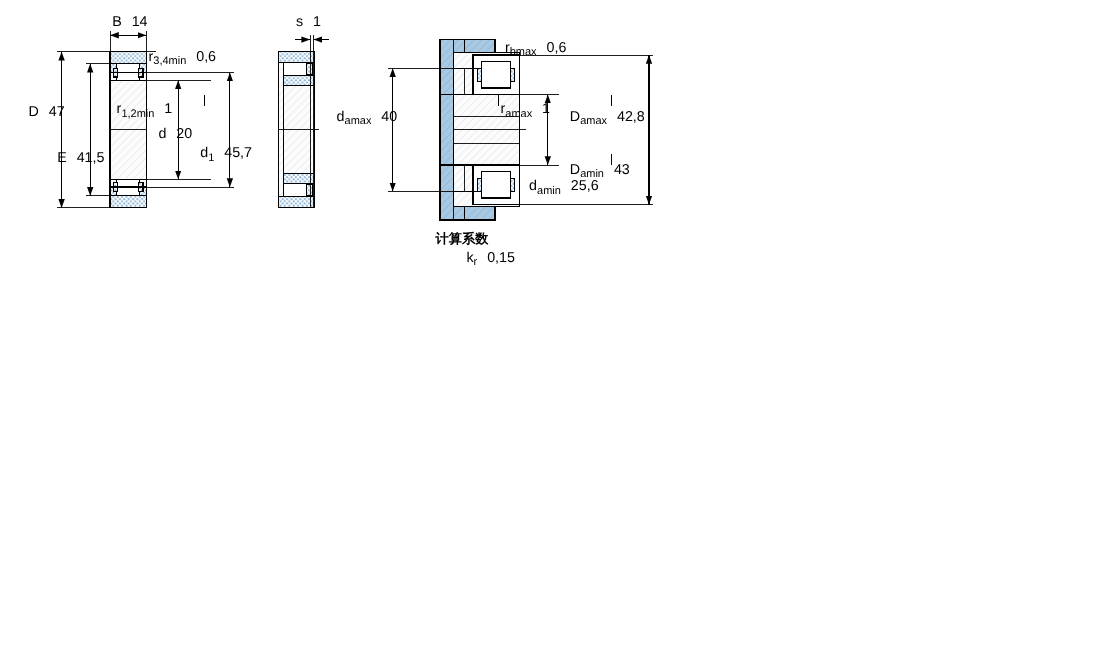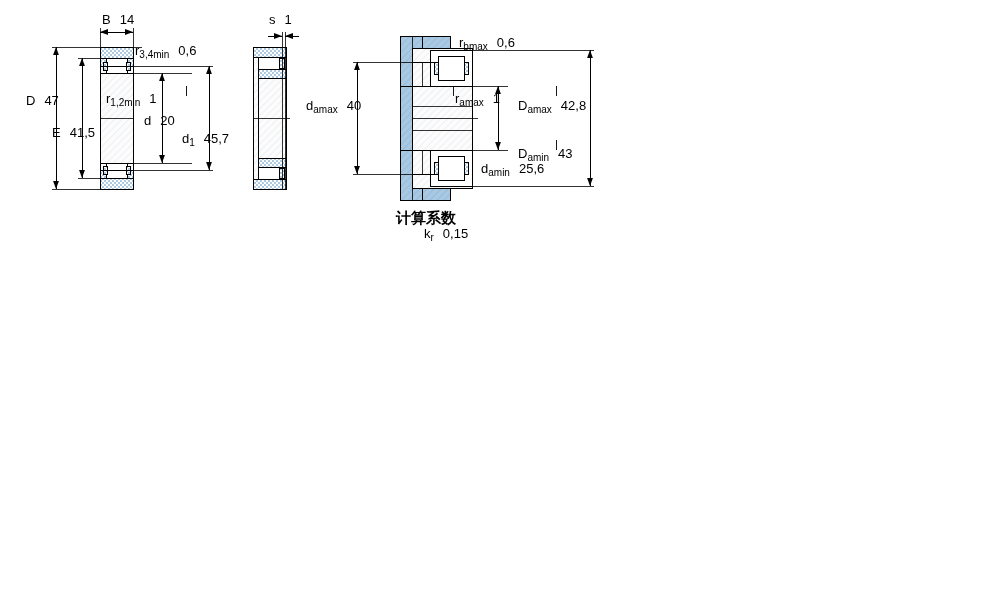--- a/index.html
+++ b/index.html
@@ -40,21 +40,21 @@
     vertical-align: baseline;
     position: relative;
     top: 3px;
   }
   .lbl .val {
     margin-left: 9px;
   }
   .cjk {
     position: absolute;
     font-family: "DejaVu Sans", sans-serif;
-    font-size: 15px;
+    font-size: 12px;
     font-weight: bold;
     color: #000;
     white-space: nowrap;
   }
 </style>
 </head>
 <body>
 
 <div id="stage">
 
@@ -263,21 +263,21 @@
         <line x1="453" y1="86" x2="453" y2="96"></line>
       </g>
 
     </g>
   </svg>
 
   <div class="lbl" style="left:102px; top:13px;"><span>B</span><span class="val">14</span></div>
 
   <div class="lbl" style="left:26px; top:94px;"><span>D</span><span class="val">47</span></div>
 
-  <div class="lbl" style="left:52px; top:126px;"><span>E</span><span class="val">41,5</span></div>
+  <div class="lbl" style="left:52px; top:136px;"><span>E</span><span class="val">41,5</span></div>
 
   <div class="lbl" style="left:135px; top:44px;"><span>r</span><sub>3,4min</sub><span class="val">0,6</span></div>
 
   <div class="lbl" style="left:106px; top:92px;"><span>r</span><sub>1,2min</sub><span class="val">1</span></div>
 
   <div class="lbl" style="left:144px; top:114px;"><span>d</span><span class="val">20</span></div>
 
   <div class="lbl" style="left:182px; top:132px;"><span>d</span><sub>1</sub><span class="val">45,7</span></div>
 
   <div class="lbl" style="left:269px; top:13px;"><span>s</span><span class="val">1</span></div>

